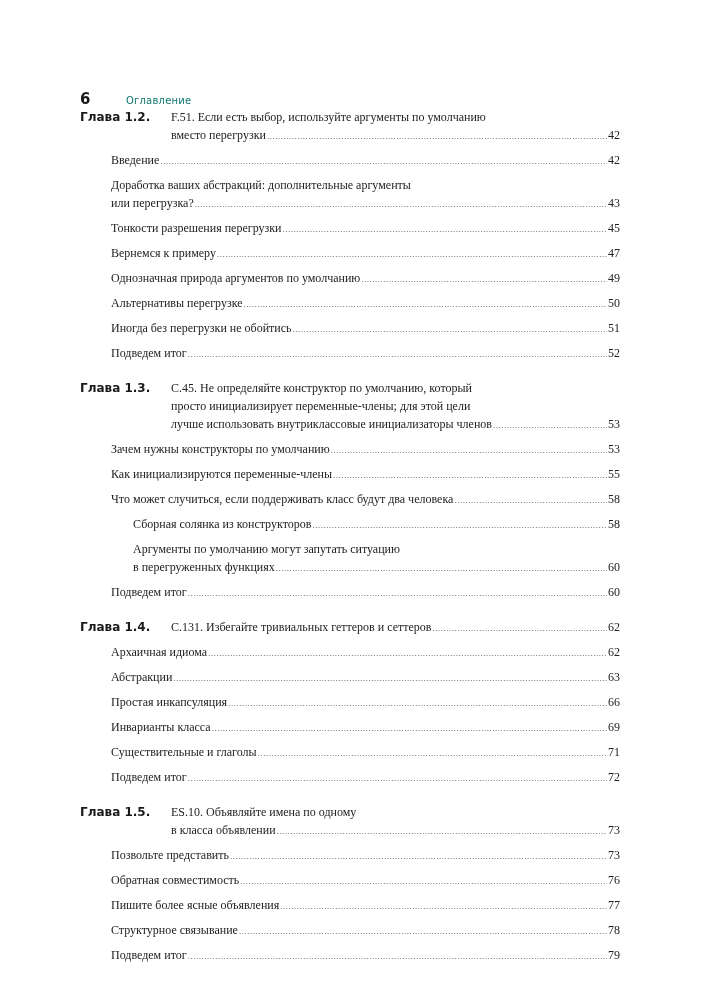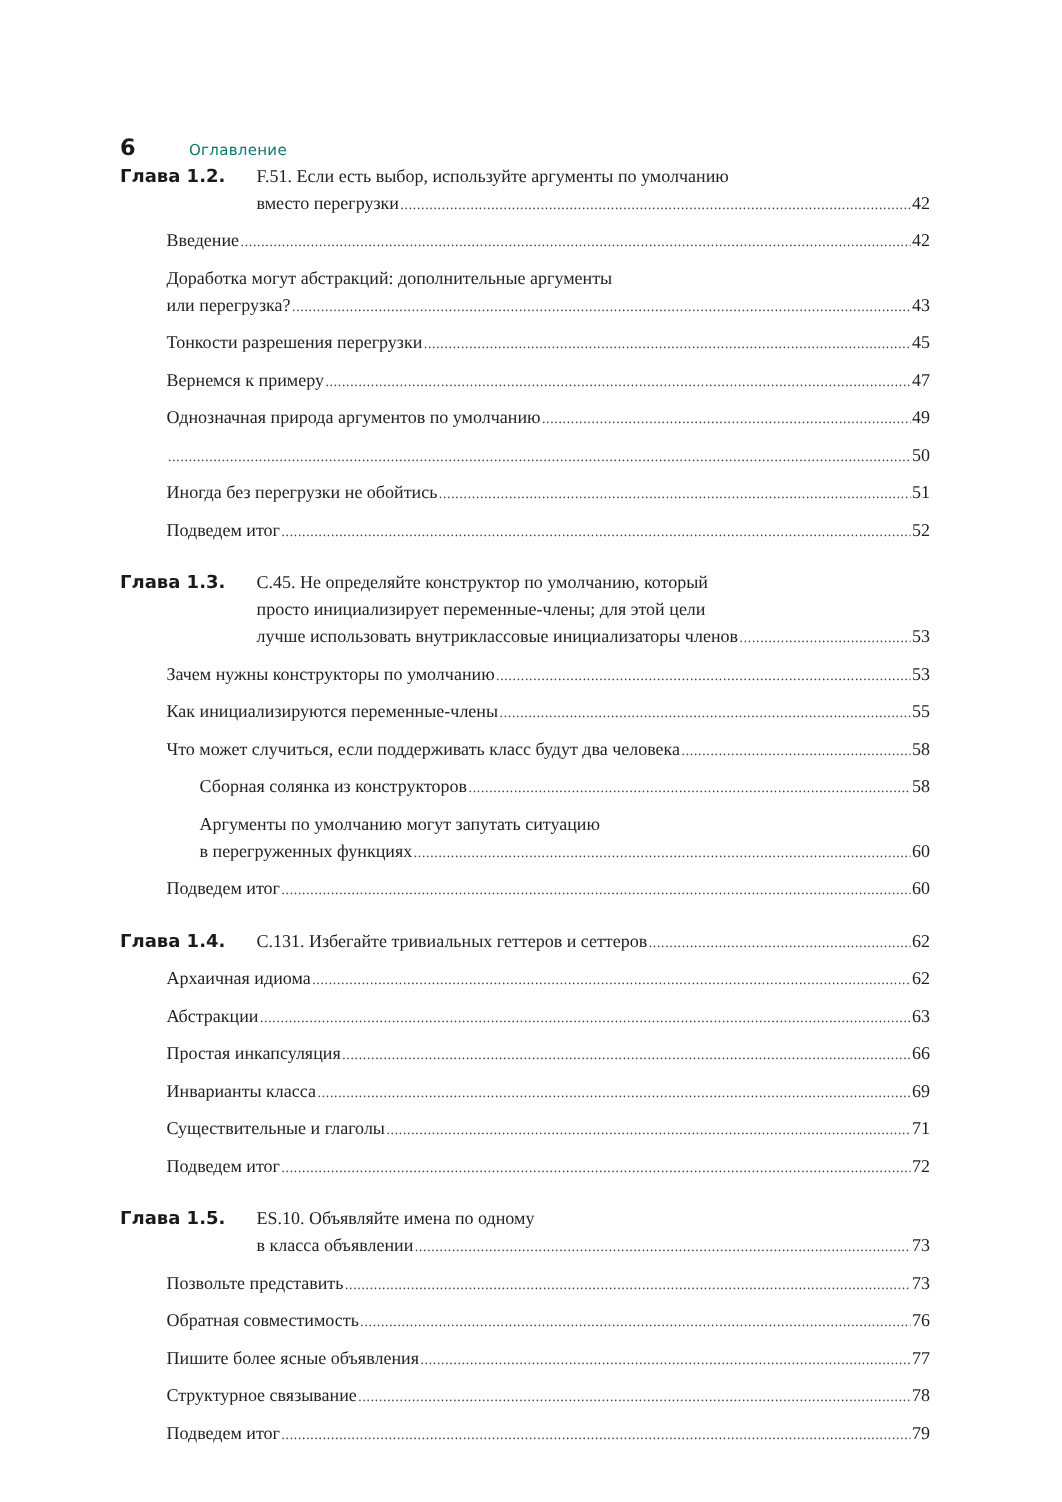--- a/index.html
+++ b/index.html
@@ -52,21 +52,21 @@
         </div>
         <div class="entry lvl1">
           <div class="line">
             <span class="txt">Введение</span>
             <span class="dots"></span>
             <span class="pg">42</span>
           </div>
         </div>
         <div class="entry lvl1">
           <div class="line">
-            <span class="txt">Доработка могут абстракций: дополнительные аргументы</span>
+            <span class="txt">Доработка ваших абстракций: дополнительные аргументы</span>
           </div>
           <div class="line">
             <span class="txt">или перегрузка?</span>
             <span class="dots"></span>
             <span class="pg">43</span>
           </div>
         </div>
         <div class="entry lvl1">
           <div class="line">
             <span class="txt">Тонкости разрешения перегрузки</span>
@@ -83,20 +83,21 @@
         </div>
         <div class="entry lvl1">
           <div class="line">
             <span class="txt">Однозначная природа аргументов по умолчанию</span>
             <span class="dots"></span>
             <span class="pg">49</span>
           </div>
         </div>
         <div class="entry lvl1">
           <div class="line">
+            <span class="txt">Альтернативы перегрузке</span>
             <span class="dots"></span>
             <span class="pg">50</span>
           </div>
         </div>
         <div class="entry lvl1">
           <div class="line">
             <span class="txt">Иногда без перегрузки не обойтись</span>
             <span class="dots"></span>
             <span class="pg">51</span>
           </div>

